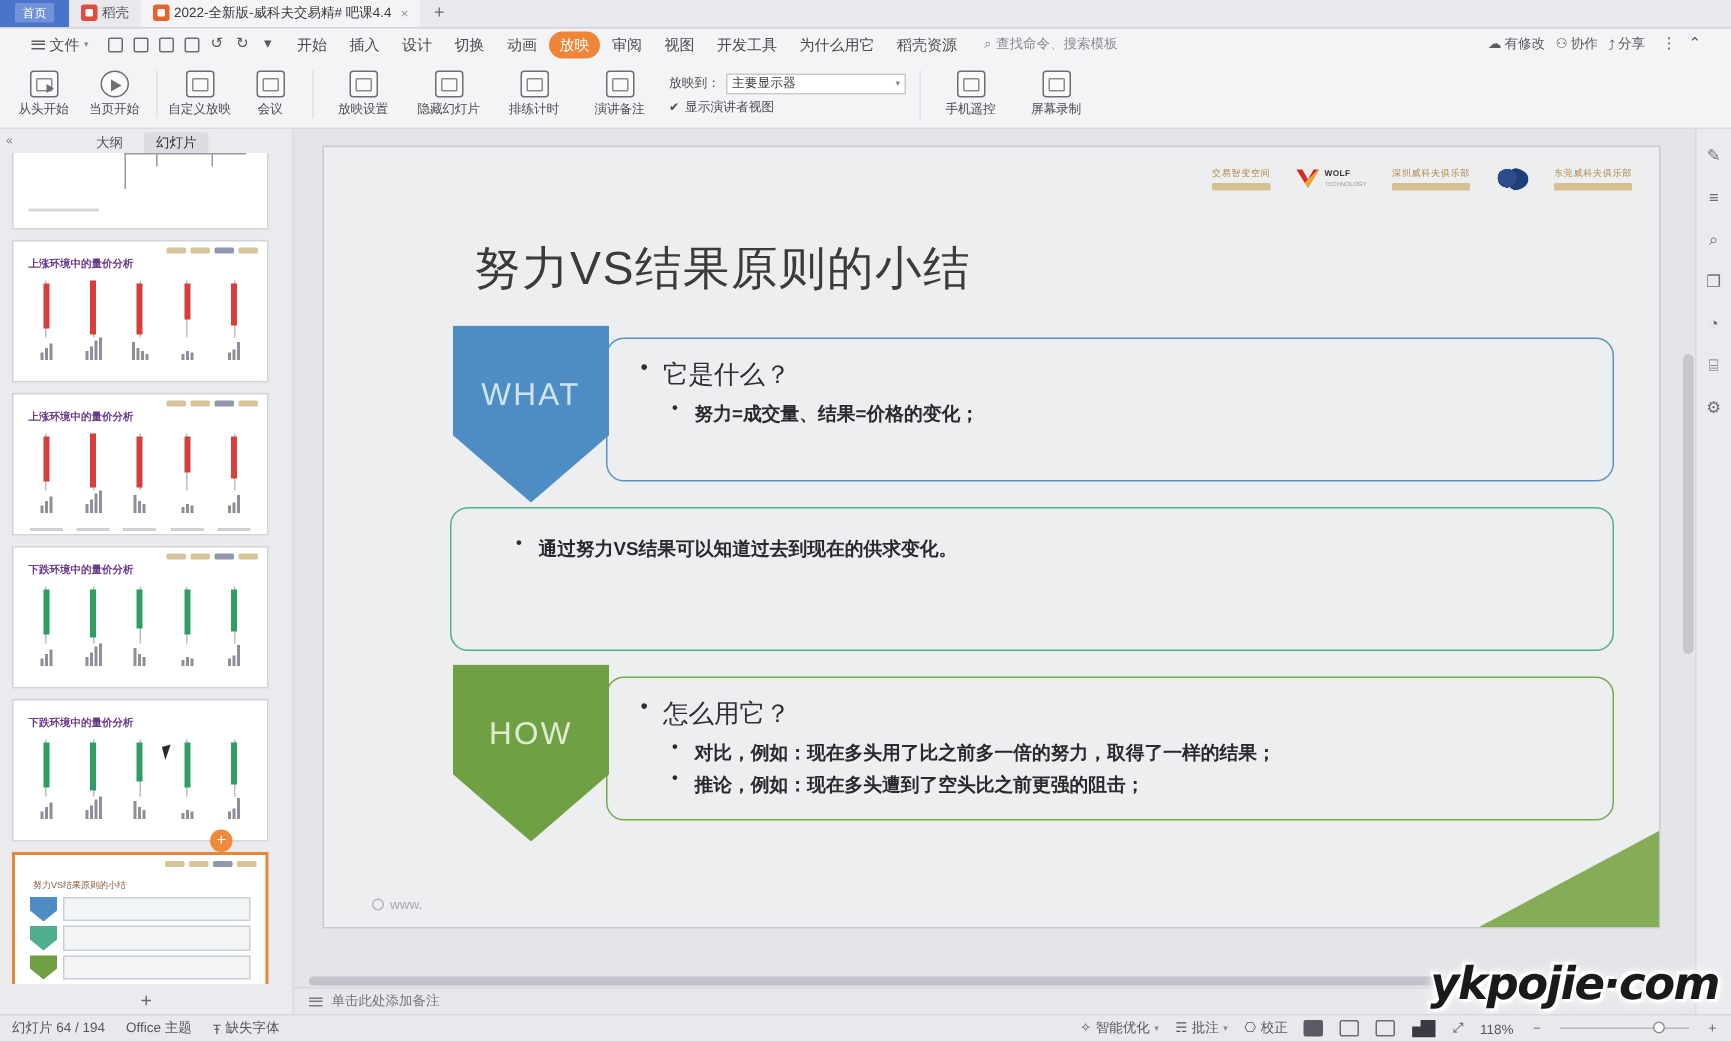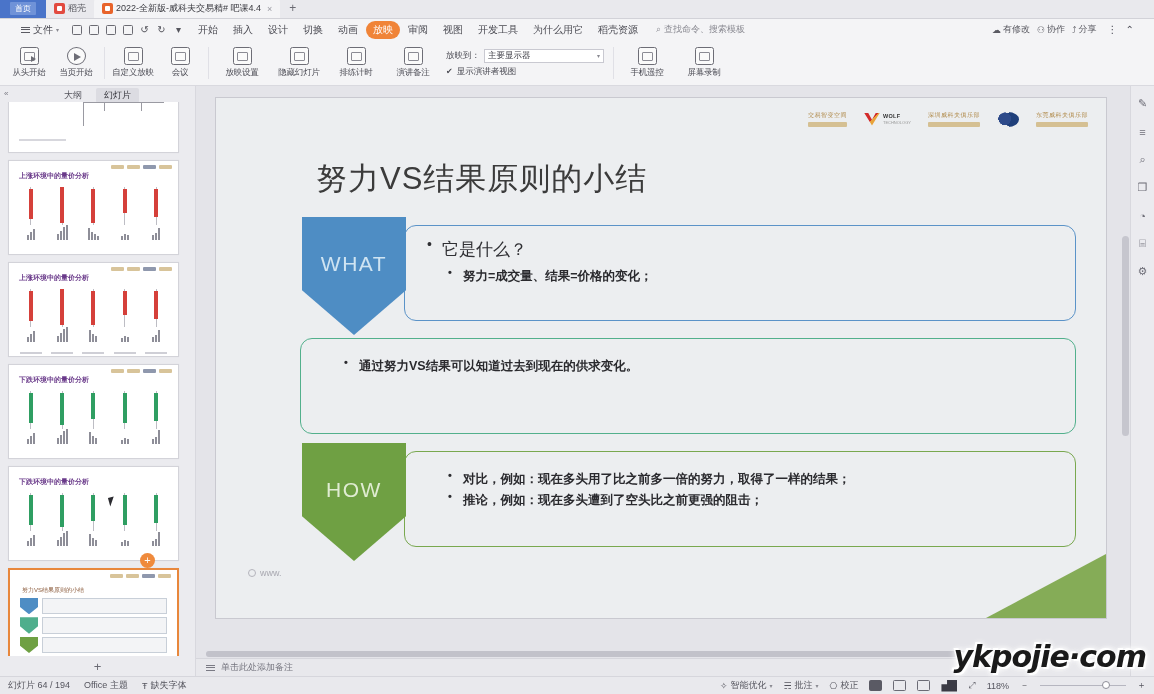--- a/index.html
+++ b/index.html
@@ -165,21 +165,21 @@
     flex: 1; border: 1.3px solid; border-radius: 12px; background: #eceef0;
     padding: 12px 0 0 22px; margin-left: -2px;
   }
   .panel.blue { border-color: #5b93c8; }
   .panel.green { border-color: #52b08c; }
   .panel.olive { border-color: #79a84f; }
   .q { font-size: 17px; color: #2f2f33; position: relative; padding-left: 15px; }
   .q::before { content: "•"; position: absolute; left: 0; top: -2px; font-size: 14px; }
   .sub { font-size: 12.5px; color: #2a2a2e; position: relative; padding-left: 36px; margin-top: 7px; font-weight: bold; }
   .sub::before { content: "•"; position: absolute; left: 21px; top: -2px; font-size: 11px; }
-  .slide-www { position: absolute; left: 32px; bottom: 40px; font-size: 9px; color: #a8a8b0; display: flex; align-items: center; gap: 4px; }
+  .slide-www { position: absolute; left: 32px; bottom: 10px; font-size: 9px; color: #a8a8b0; display: flex; align-items: center; gap: 4px; }
   .www-dot { width: 8px; height: 8px; border: 1px solid #b4b4bc; border-radius: 50%; display: inline-block; }
   .slide-corner { position: absolute; right: 0; bottom: 0; width: 0; height: 0; border-right: 120px solid #7fa84e; border-top: 64px solid transparent; opacity: .95; }
 
   .hscroll { height: 9px; background: #e4e4e9; display: flex; align-items: center; padding: 0 14px 0 10px; }
   .hscroll-track { flex: 1; height: 6px; background: #dcdce2; border-radius: 3px; position: relative; }
   .hscroll-thumb { position: absolute; left: 0; top: 0; height: 6px; width: 88%; background: #c2c2ca; border-radius: 3px; }
   .notes { height: 18px; background: #e8e8ec; border-top: 1px solid #d6d6dc; display: flex; align-items: center; gap: 6px; padding-left: 10px; font-size: 9px; color: #75757f; }
   .notes-ico { display: inline-flex; flex-direction: column; gap: 1.5px; }
   .notes-ico i { display: block; width: 9px; height: 1px; background: #7a7a84; }
 
@@ -689,20 +689,21 @@
                   <span>通过努力VS结果可以知道过去到现在的供求变化。</span>
                 </div>
               </div>
             </div>
 
             <div class="row">
               <div class="chev olive">
                 <span class="chev-lbl">HOW</span>
               </div>
               <div class="panel olive">
+                <div class="q">怎么用它？</div>
                 <div class="sub">对比，例如：现在多头用了比之前多一倍的努力，取得了一样的结果；</div>
                 <div class="sub" style="margin-top:4px">推论，例如：现在多头遭到了空头比之前更强的阻击；</div>
               </div>
             </div>
 
           </div>
 
           <div class="slide-www">
             <span class="www-dot"></span>
             <span>www.</span>

